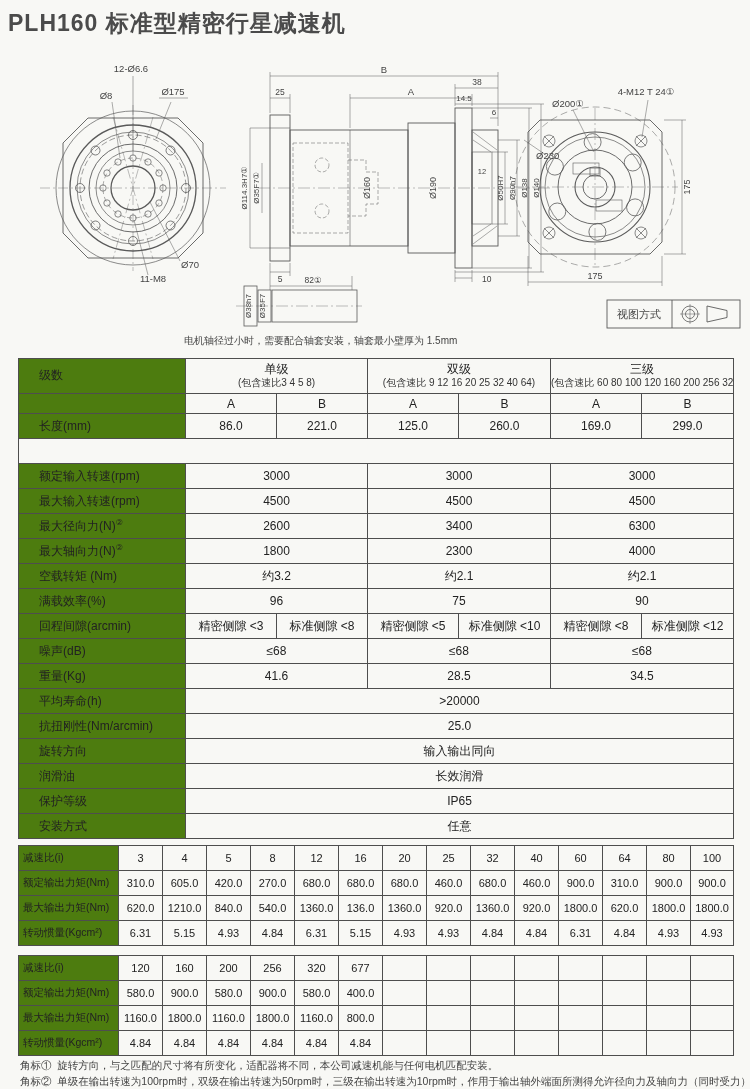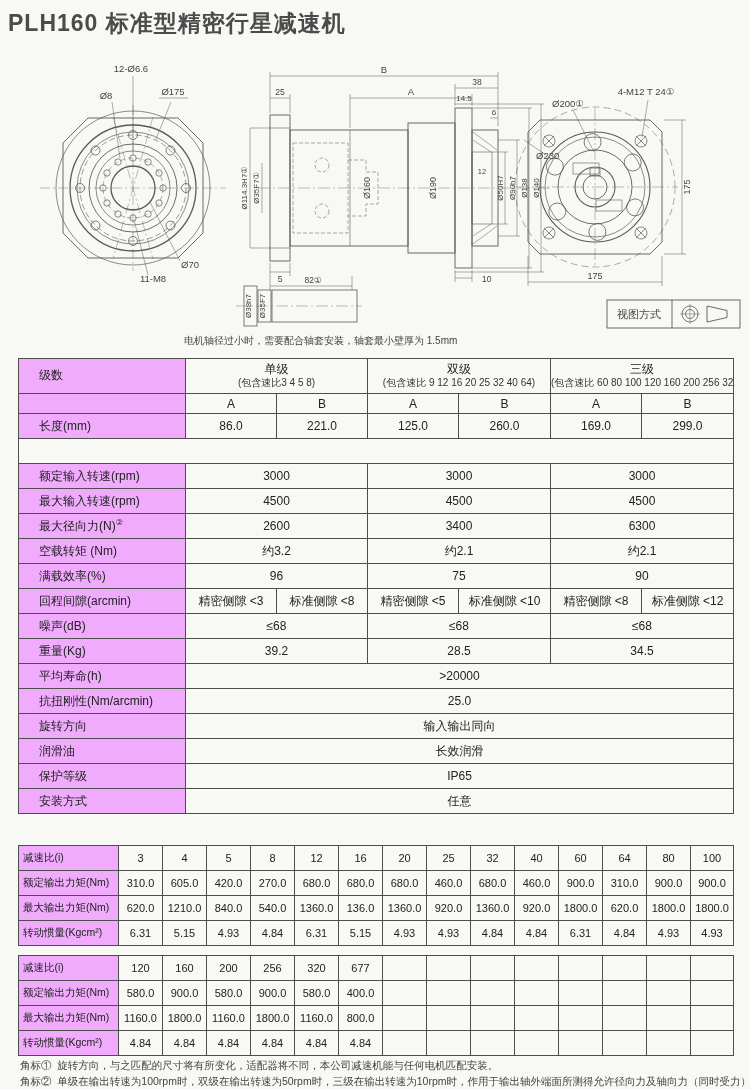--- a/index.html
+++ b/index.html
@@ -5,21 +5,21 @@
   html,body{margin:0;padding:0;background:#e8e8e6;}
   .page{position:relative;width:750px;height:1089px;background:#f8f8f5;overflow:hidden;
         font-family:"Liberation Sans",sans-serif;color:#333;margin:0 auto;}
   .title{position:absolute;top:8px;left:8px;font-size:23px;font-weight:bold;color:#4b4b4b;
          letter-spacing:1px;margin:0;}
   svg.draw{position:absolute;top:60px;left:0;}
   svg.draw text{font-family:"Liberation Sans",sans-serif;fill:#444;}
   .t{position:absolute;left:18px;border-collapse:collapse;table-layout:fixed;width:715px;}
   .t td{border:1px solid #4e4e4e;text-align:center;padding:0;font-size:12px;color:#222;
         height:24px;overflow:hidden;white-space:nowrap;}
-  .t td.lbl{background:#f0abfc;text-align:left;padding-left:20px;}
+  .t td.lbl{background:#4d7c0f;text-align:left;padding-left:20px;}
   .spec{top:358px;}
   .spec tr.hdr td{height:34px;line-height:1.15;}
   .spec tr.sub td{height:19px;}
   .stage-name{font-size:12px;}
   .stage-ratios{font-size:10px;color:#333;}
   .gapcell{height:23px;background:#f8f8f5;}
   sup{font-size:8px;vertical-align:super;}
   .ratio{font-size:11px;}
   .ratio td{font-size:11px;}
   .ratio td.lbl{padding-left:4px;font-size:10.5px;}
@@ -335,20 +335,26 @@
       <td colspan="2">4500</td>
       <td colspan="2">4500</td>
     </tr>
     <tr>
       <td class="lbl"><span>最大径向力(N)</span><sup>②</sup></td>
       <td colspan="2">2600</td>
       <td colspan="2">3400</td>
       <td colspan="2">6300</td>
     </tr>
     <tr>
+      <td class="lbl"><span>最大轴向力(N)</span><sup>②</sup></td>
+      <td colspan="2">1800</td>
+      <td colspan="2">2300</td>
+      <td colspan="2">4000</td>
+    </tr>
+    <tr>
       <td class="lbl">空载转矩 (Nm)</td>
       <td colspan="2">约3.2</td>
       <td colspan="2">约2.1</td>
       <td colspan="2">约2.1</td>
     </tr>
     <tr>
       <td class="lbl">满载效率(%)</td>
       <td colspan="2">96</td>
       <td colspan="2">75</td>
       <td colspan="2">90</td>
@@ -363,21 +369,21 @@
       <td>标准侧隙 &lt;12</td>
     </tr>
     <tr>
       <td class="lbl">噪声(dB)</td>
       <td colspan="2">≤68</td>
       <td colspan="2">≤68</td>
       <td colspan="2">≤68</td>
     </tr>
     <tr>
       <td class="lbl">重量(Kg)</td>
-      <td colspan="2">39.2</td>
+      <td colspan="2">41.6</td>
       <td colspan="2">28.5</td>
       <td colspan="2">34.5</td>
     </tr>
     <tr>
       <td class="lbl">平均寿命(h)</td>
       <td colspan="6">&gt;20000</td>
     </tr>
     <tr>
       <td class="lbl">抗扭刚性(Nm/arcmin)</td>
       <td colspan="6">25.0</td>

